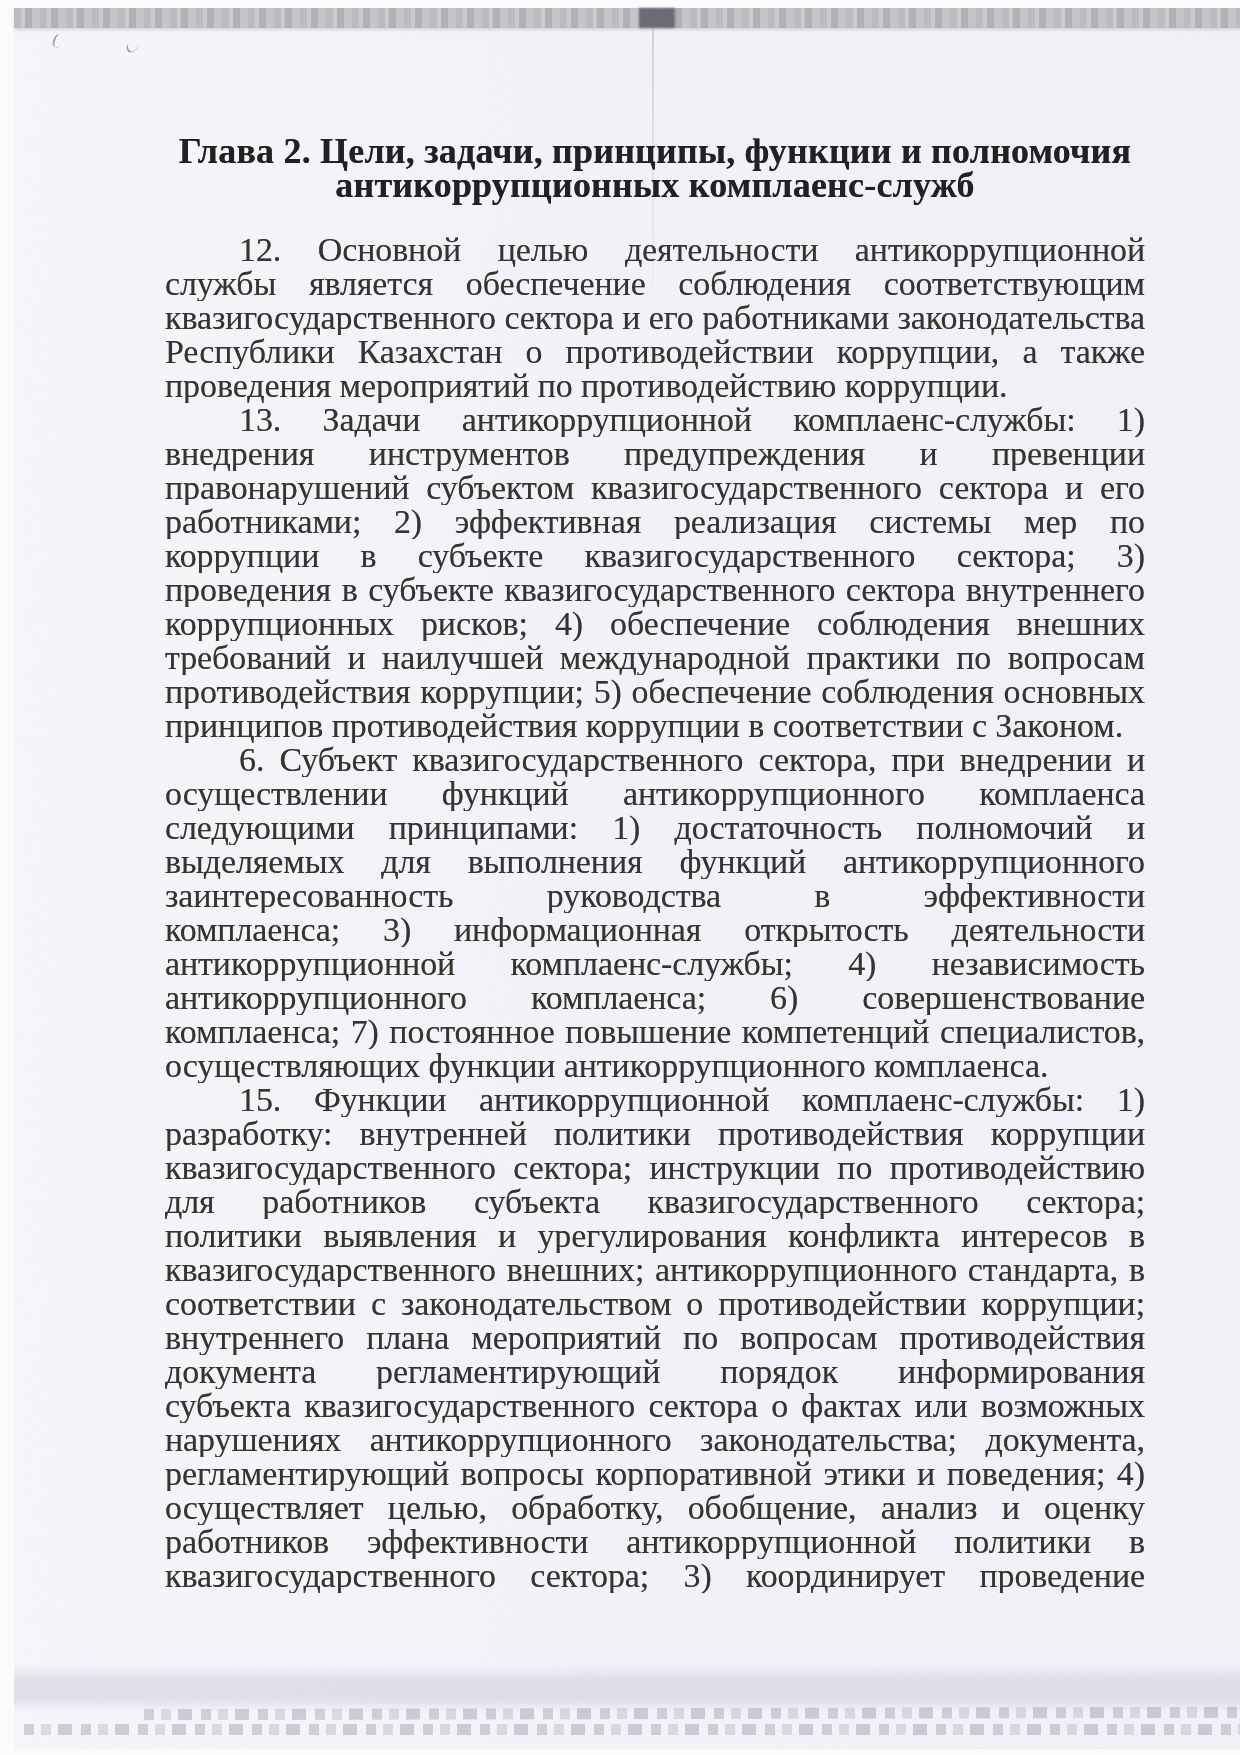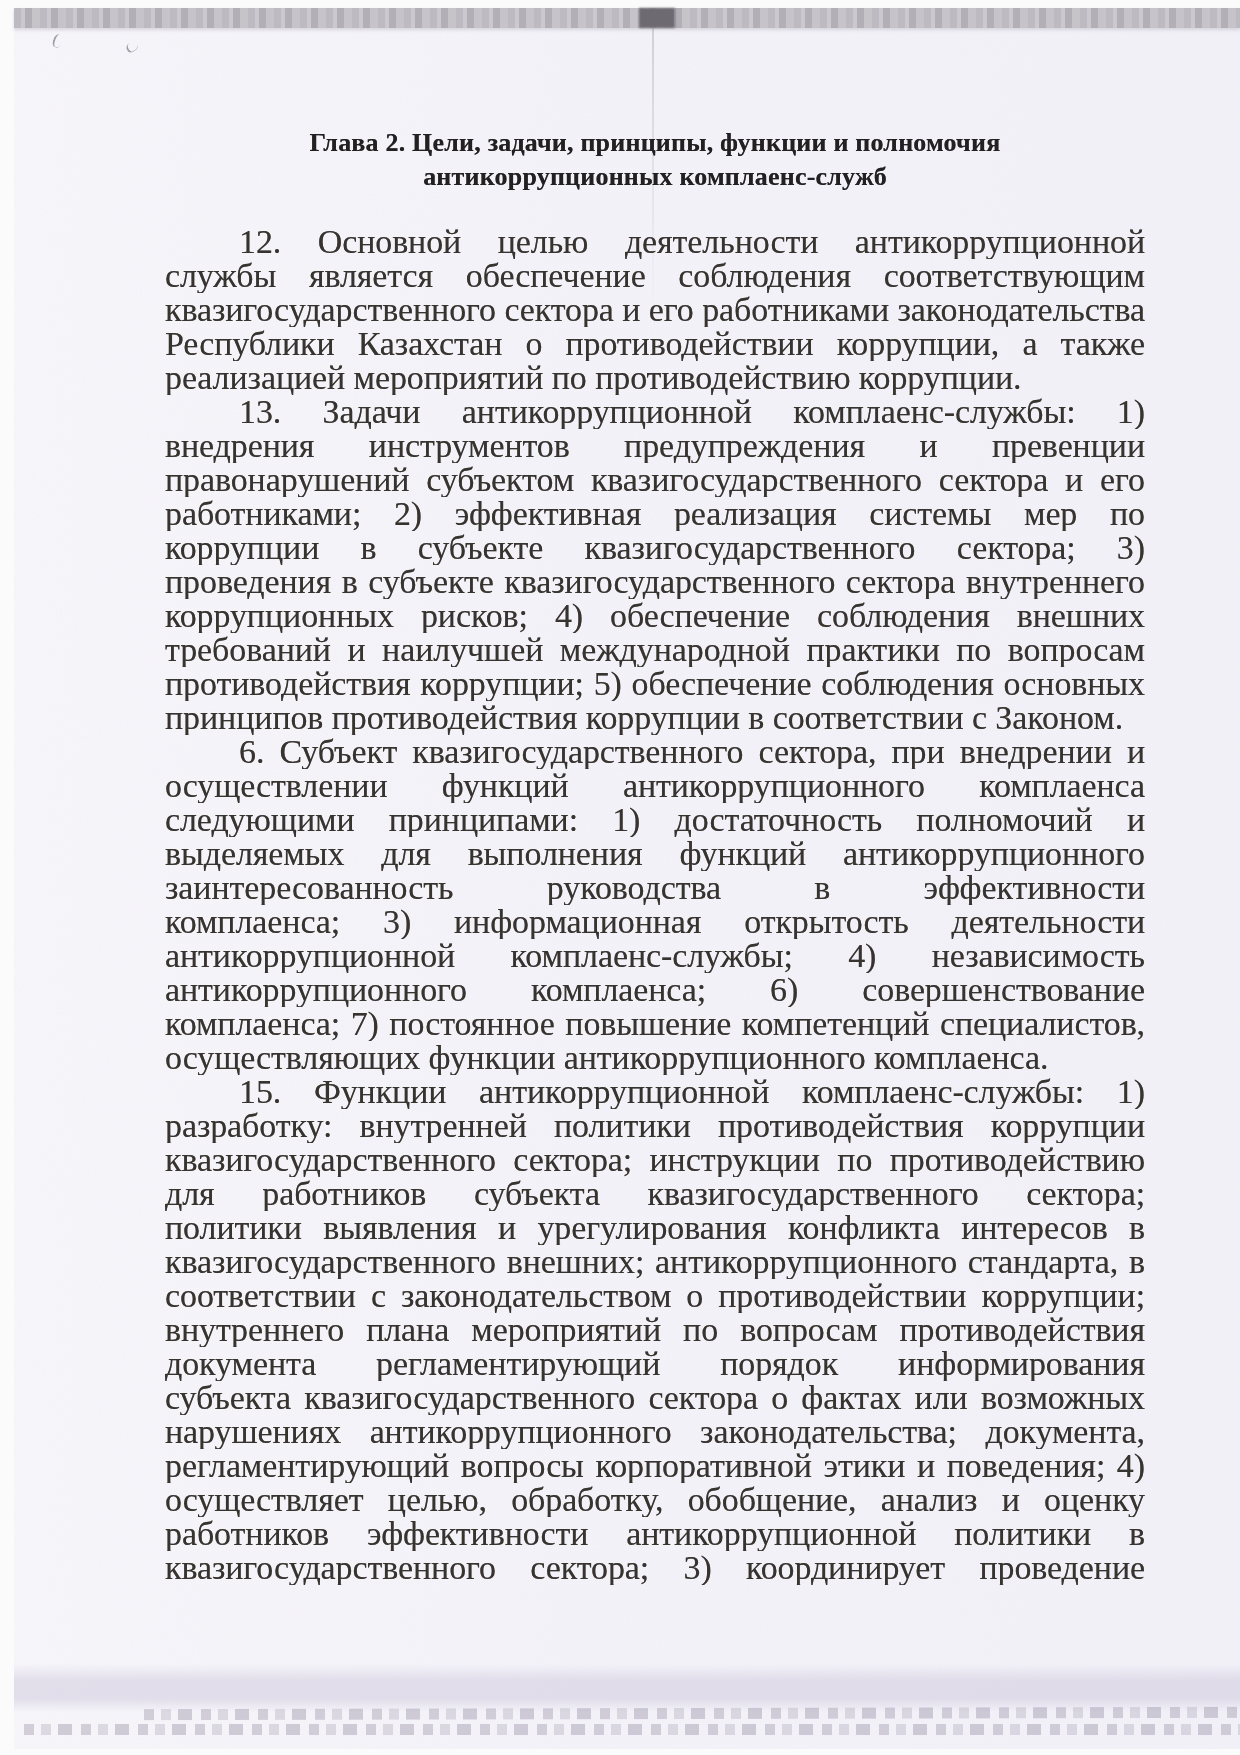--- a/index.html
+++ b/index.html
@@ -92,22 +92,22 @@
   .bleed-line.b2 { top: 1716px; }
   
   .text-block {
     position: absolute;
     left: 151px;
     top: 118px;
     width: 980px;
     color: #37332f;
   }
   .doc-title {
-    margin: 0;
-    font-size: 26px;
+    margin: 8px;
+    font-size: 36px;
     font-weight: bold;
     color: #232022;
   }
   .title-line {
     height: 34px;
     line-height: 34px;
     text-align: center;
     letter-spacing: 0.2px;
     text-shadow: 0 0 0.6px rgba(30,26,28,0.65);
   }
@@ -153,21 +153,21 @@
     <h1 class="doc-title" id="title-container">
         <div class="title-line">Глава 2. Цели, задачи, принципы, функции и полномочия</div>
         <div class="title-line">антикоррупционных комплаенс-служб</div>
       </h1>
     <div class="paragraphs" id="paragraphs-container">
         <div class="para">
           <div class="line indent">12. Основной целью деятельности антикоррупционной комплаенс-</div>
           <div class="line">службы является обеспечение соблюдения соответствующим субъектом</div>
           <div class="line">квазигосударственного сектора и его работниками законодательства</div>
           <div class="line">Республики Казахстан о противодействии коррупции, а также мониторинг за</div>
-          <div class="line no-stretch">реализацией мероприятий по противодействию коррупции.</div>
+          <div class="line no-stretch">проведения мероприятий по противодействию коррупции.</div>
         </div>
         <div class="para">
           <div class="line indent">13. Задачи антикоррупционной комплаенс-службы: 1) обеспечение</div>
           <div class="line">внедрения инструментов предупреждения и превенции коррупционных</div>
           <div class="line">правонарушений субъектом квазигосударственного сектора и его</div>
           <div class="line">работниками; 2) эффективная реализация системы мер по противодействию</div>
           <div class="line">коррупции в субъекте квазигосударственного сектора; 3) обеспечение</div>
           <div class="line">проведения в субъекте квазигосударственного сектора внутреннего анализа</div>
           <div class="line">коррупционных рисков; 4) обеспечение соблюдения внешних регуляторных</div>
           <div class="line">требований и наилучшей международной практики по вопросам</div>

